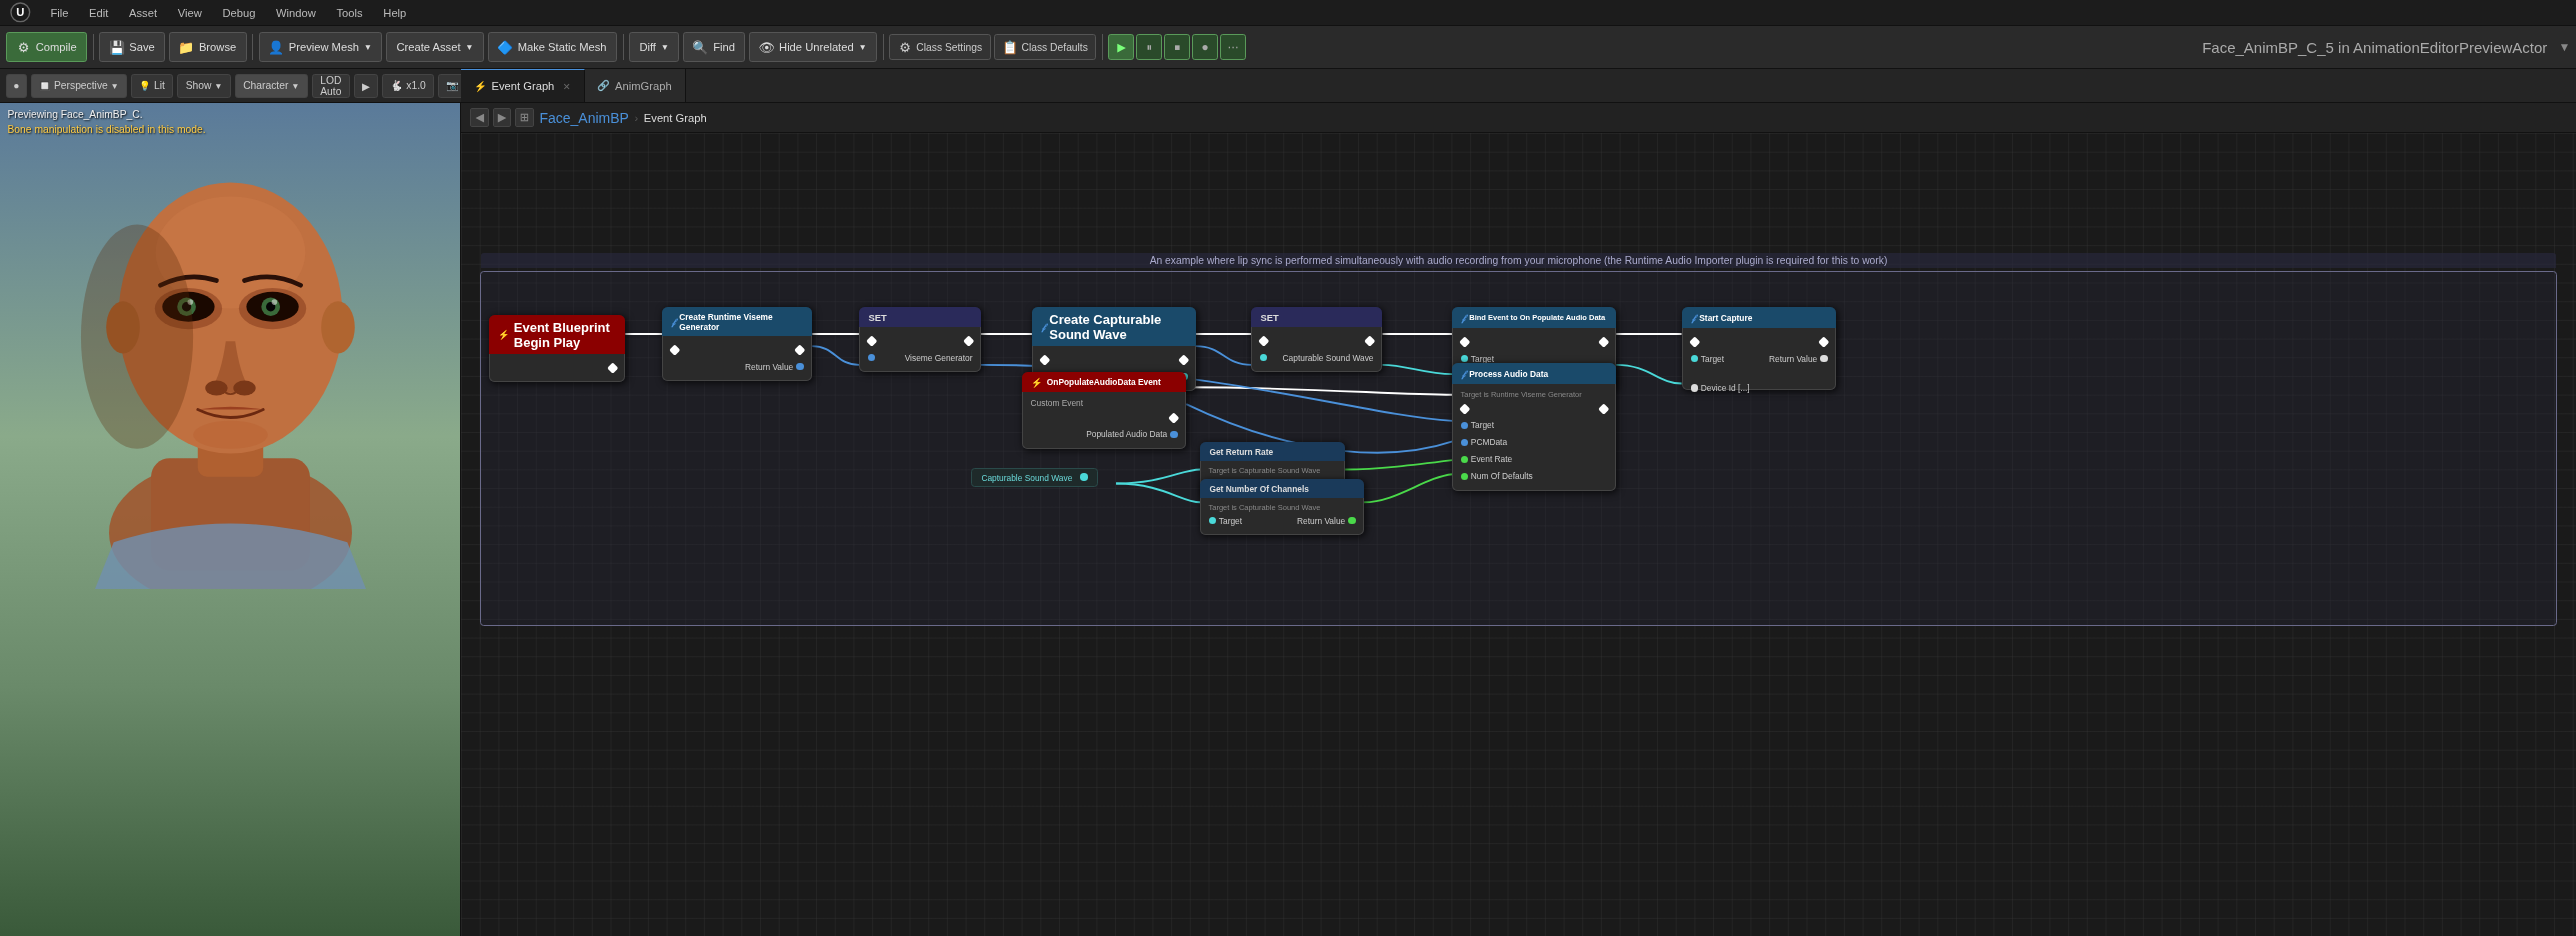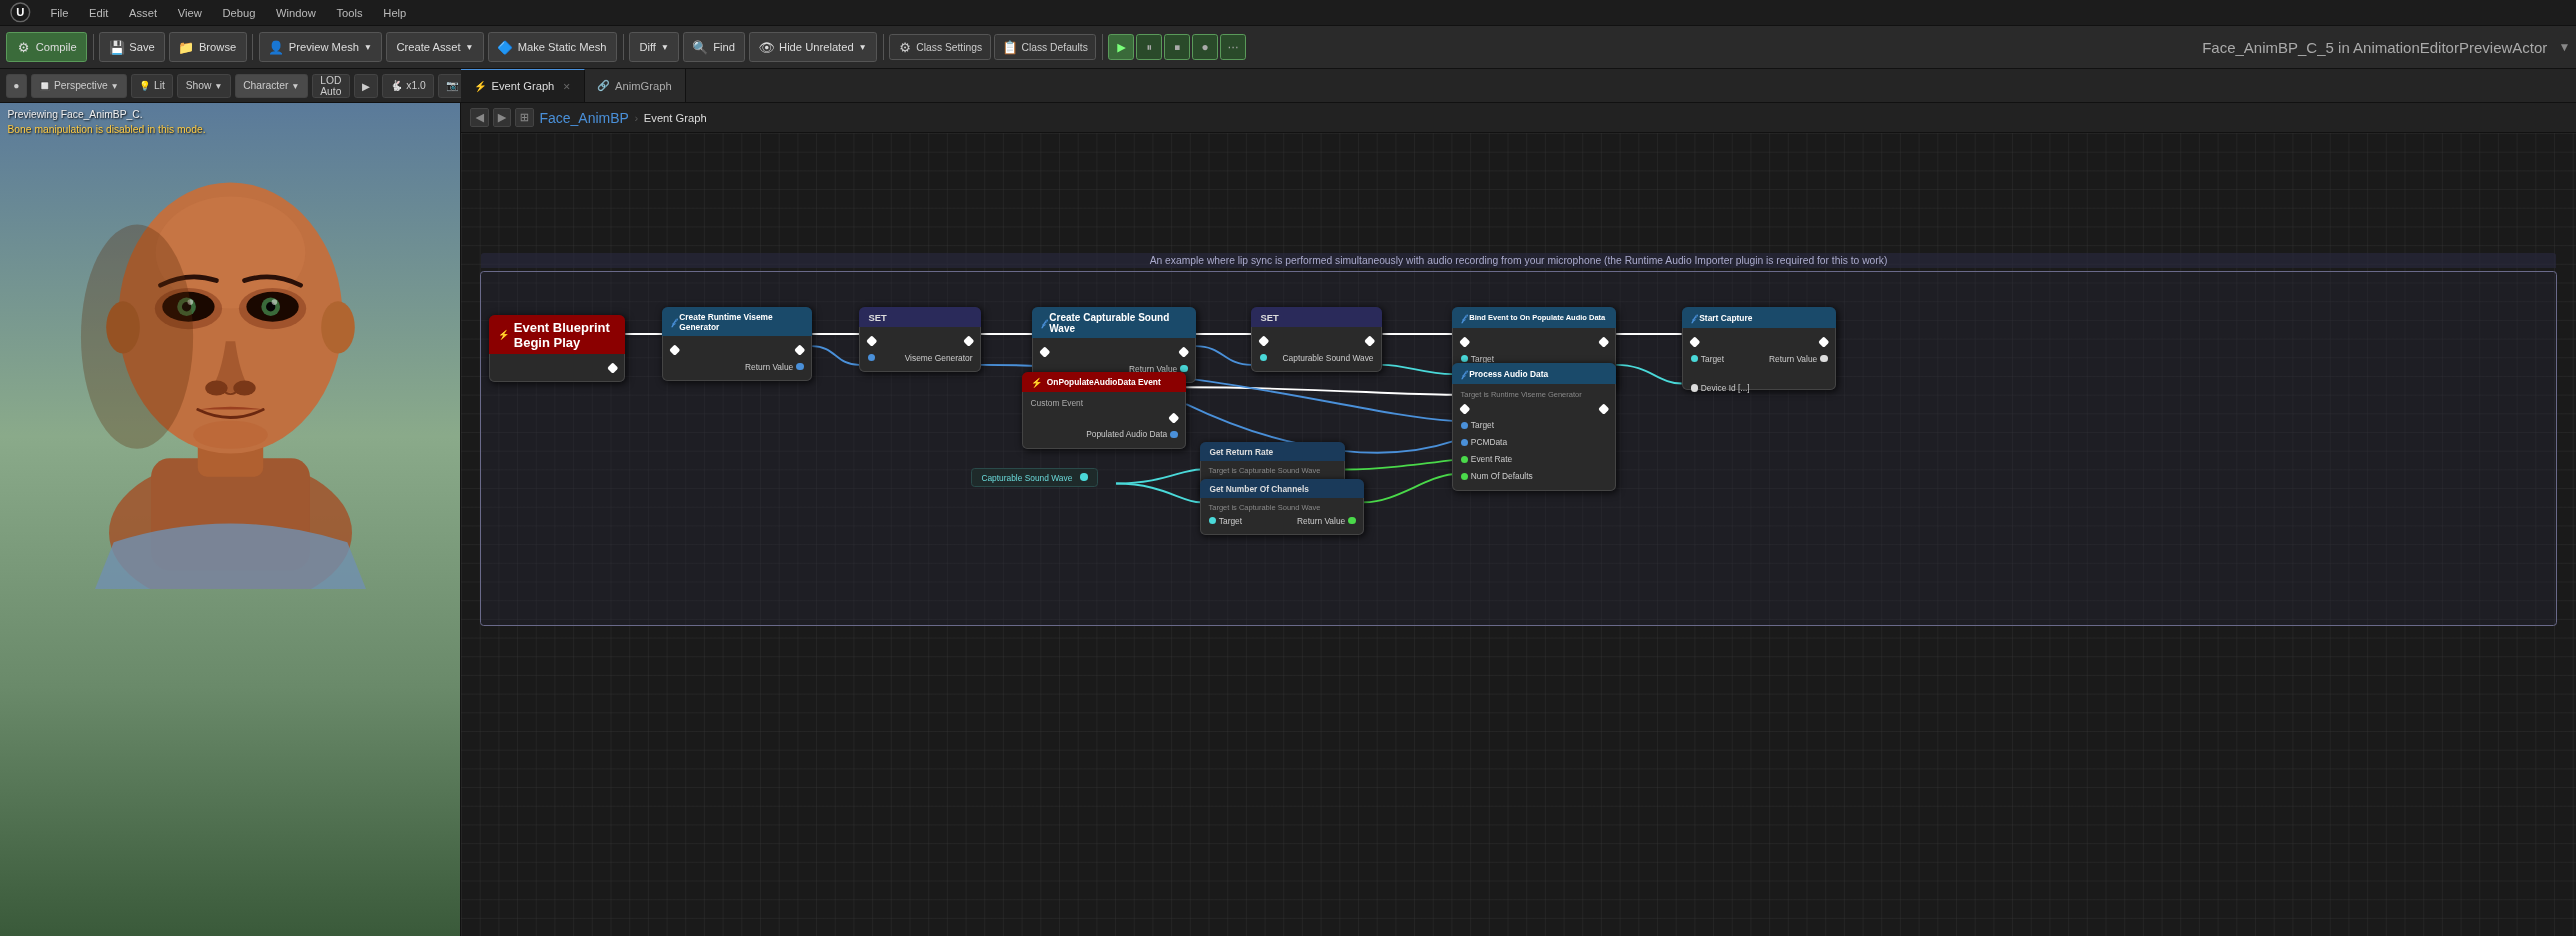--- a/index.html
+++ b/index.html
@@ -818,21 +818,21 @@
           <div class="bp-pin-row">
             <span class="bp-pin blue"></span>
             <span class="bp-pin-label">Viseme Generator</span>
           </div>
         </div>
       </div>
 
       <div class="bp-node node-create-csw">
         <div class="bp-node-header" style="background:#1a4a6a;">
           <span style="color:#4a90d9;font-size:9.4px;">𝒻</span>
-          <span style="font-size:10px;">Create Capturable Sound Wave</span>
+          <span style="font-size:13px;">Create Capturable Sound Wave</span>
         </div>
         <div class="bp-node-body">
           <div class="bp-pin-row">
             <span class="bp-pin exec"></span>
             <span class="bp-pin exec"></span>
           </div>
           <div class="bp-pin-row">
             <span></span>
             <span style="display:flex;align-items:center;gap:2.8px;">
               <span class="bp-pin-label">Return Value</span>

